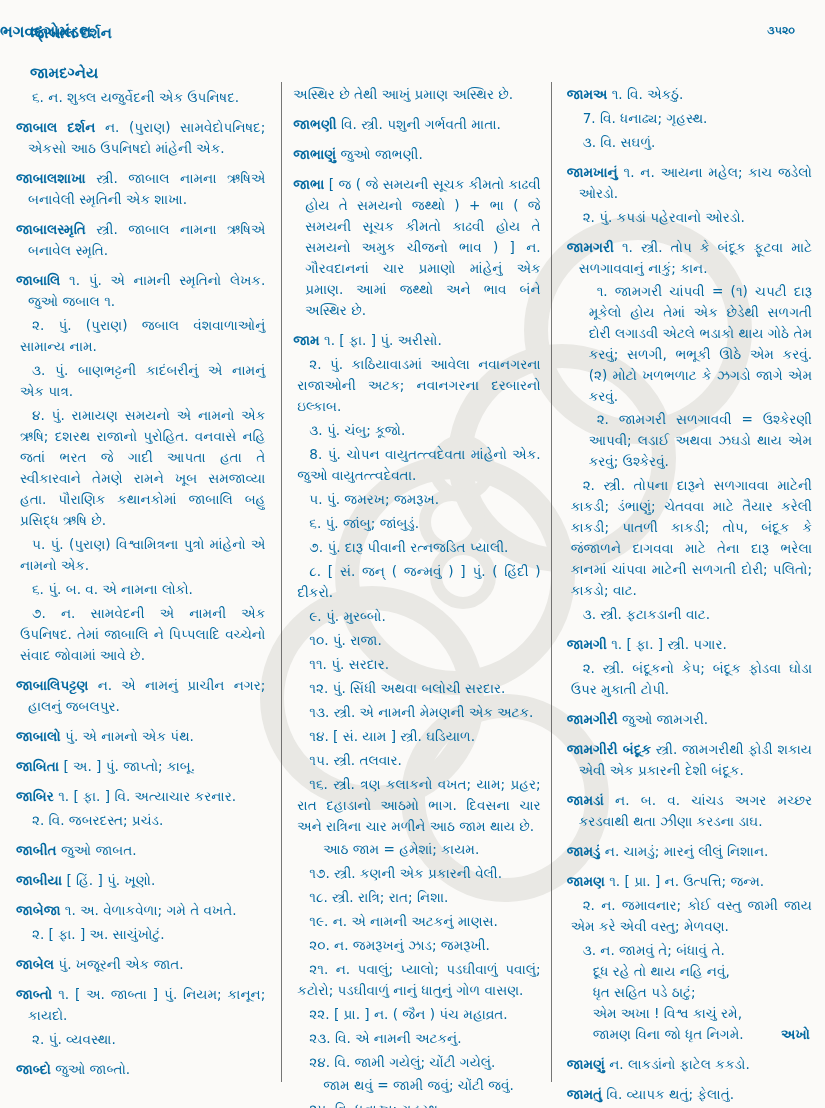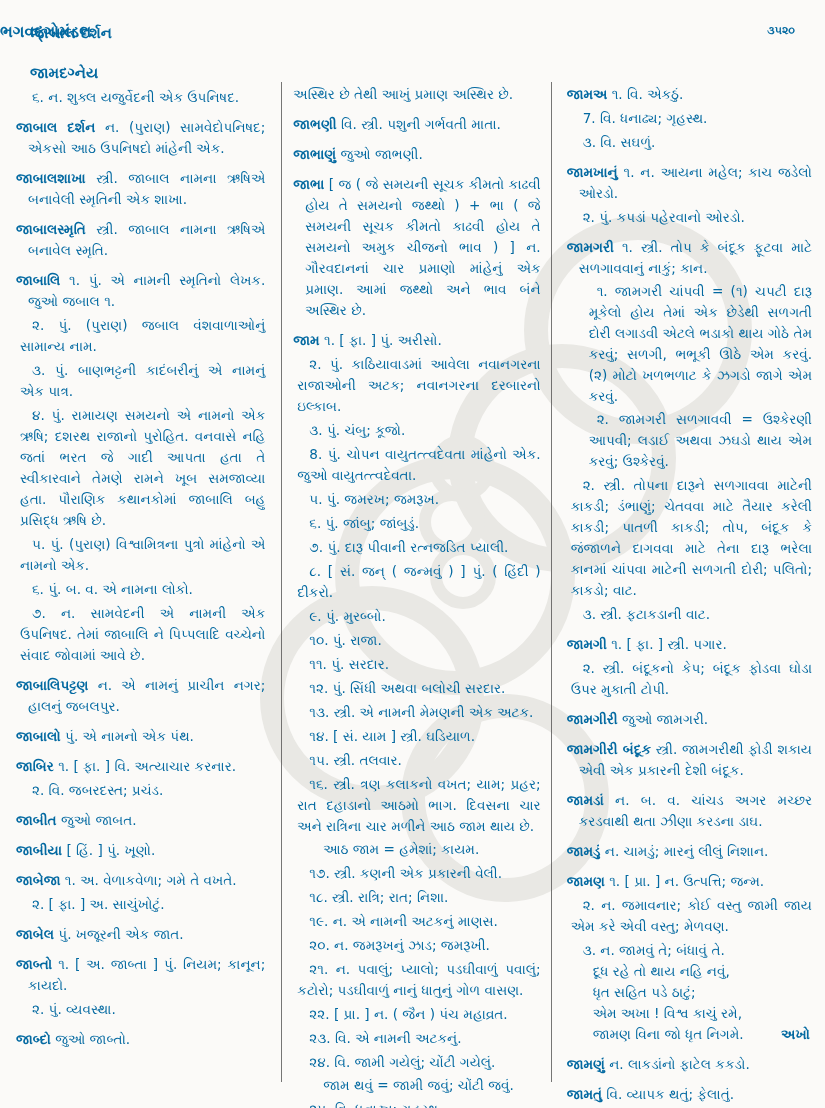--- a/index.html
+++ b/index.html
@@ -79,20 +79,21 @@
         <p class="e-head"><b class="hw">જાબાલસ્મૃતિ</b> સ્ત્રી. જાબાલ નામના ઋષિએ બનાવેલ સ્મૃતિ.</p>
         <p class="e-head"><b class="hw">જાબાલિ</b> ૧. પું. એ નામની સ્મૃતિનો લેખક. જુઓ જબાલ ૧.</p>
         <p class="e-sub">૨. પું. (પુરાણ) જબાલ વંશવાળાઓનું સામાન્ય નામ.</p>
         <p class="e-sub">૩. પું. બાણભટ્ટની કાદંબરીનું એ નામનું એક પાત્ર.</p>
         <p class="e-sub">૪. પું. રામાયણ સમયનો એ નામનો એક ઋષિ; દશરથ રાજાનો પુરોહિત. વનવાસે નહિ જતાં ભરત જે ગાદી આપતા હતા તે સ્વીકારવાને તેમણે રામને ખૂબ સમજાવ્યા હતા. પૌરાણિક કથાનકોમાં જાબાલિ બહુ પ્રસિદ્ધ ઋષિ છે.</p>
         <p class="e-sub">૫. પું. (પુરાણ) વિશ્વામિત્રના પુત્રો માંહેનો એ નામનો એક.</p>
         <p class="e-sub">૬. પું. બ. વ. એ નામના લોકો.</p>
         <p class="e-sub">૭. ન. સામવેદની એ નામની એક ઉપનિષદ. તેમાં જાબાલિ ને પિપ્પલાદિ વચ્ચેનો સંવાદ જોવામાં આવે છે.</p>
         <p class="e-head"><b class="hw">જાબાલિપટ્ટણ</b> ન. એ નામનું પ્રાચીન નગર; હાલનું જબલપુર.</p>
         <p class="e-head"><b class="hw">જાબાલો</b> પું. એ નામનો એક પંથ.</p>
+        <p class="e-head"><b class="hw">જાબિતા</b> [ અ. ] પું. જાપ્તો; કાબૂ.</p>
         <p class="e-head"><b class="hw">જાબિર</b> ૧. [ ફા. ] વિ. અત્યાચાર કરનાર.</p>
         <p class="e-sub">૨. વિ. જબરદસ્ત; પ્રચંડ.</p>
         <p class="e-head"><b class="hw">જાબીત</b> જુઓ જાબત.</p>
         <p class="e-head"><b class="hw">જાબીયા</b> [ હિં. ] પું. ખૂણો.</p>
         <p class="e-head"><b class="hw">જાબેજા</b> ૧. અ. વેળાકવેળા; ગમે તે વખતે.</p>
         <p class="e-sub">૨. [ ફા. ] અ. સાચુંખોટું.</p>
         <p class="e-head"><b class="hw">જાબેલ</b> પું. ખજૂરની એક જાત.</p>
         <p class="e-head"><b class="hw">જાબ્તો</b> ૧. [ અ. જાબ્તા ] પું. નિયમ; કાનૂન; કાયદો.</p>
         <p class="e-sub">૨. પું. વ્યવસ્થા.</p>
         <p class="e-head"><b class="hw">જાબ્દો</b> જુઓ જાબ્તો.</p>

